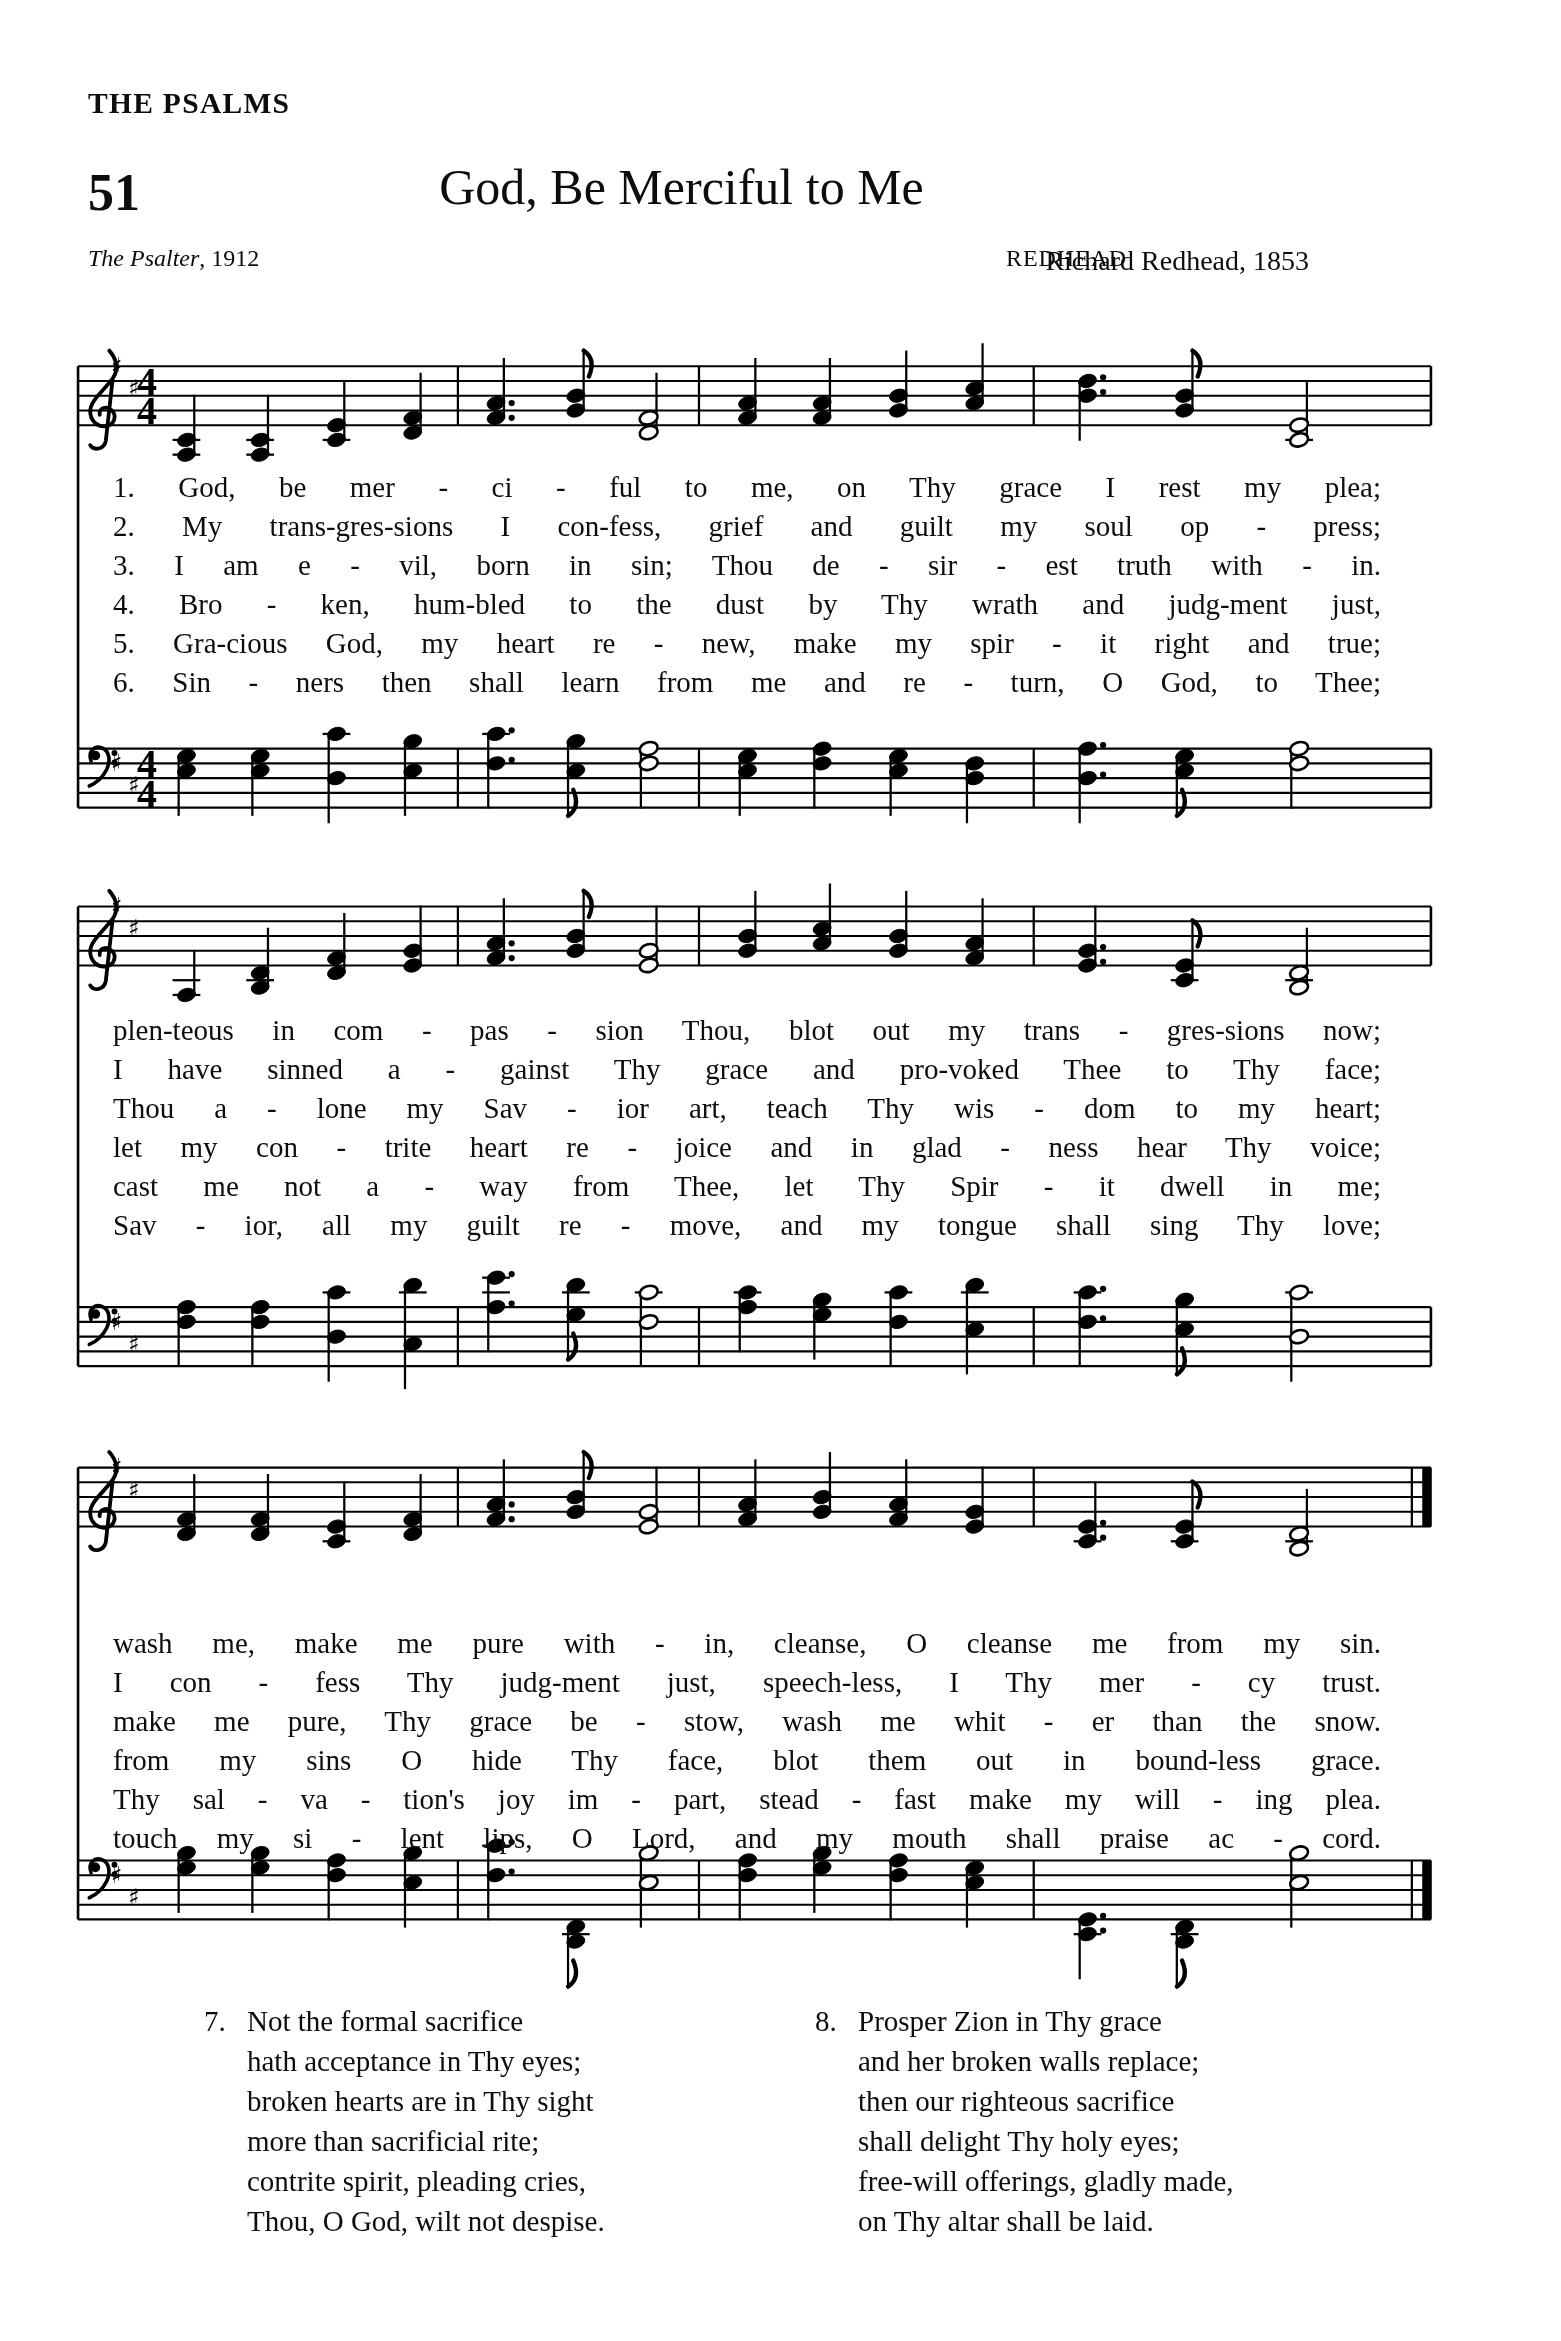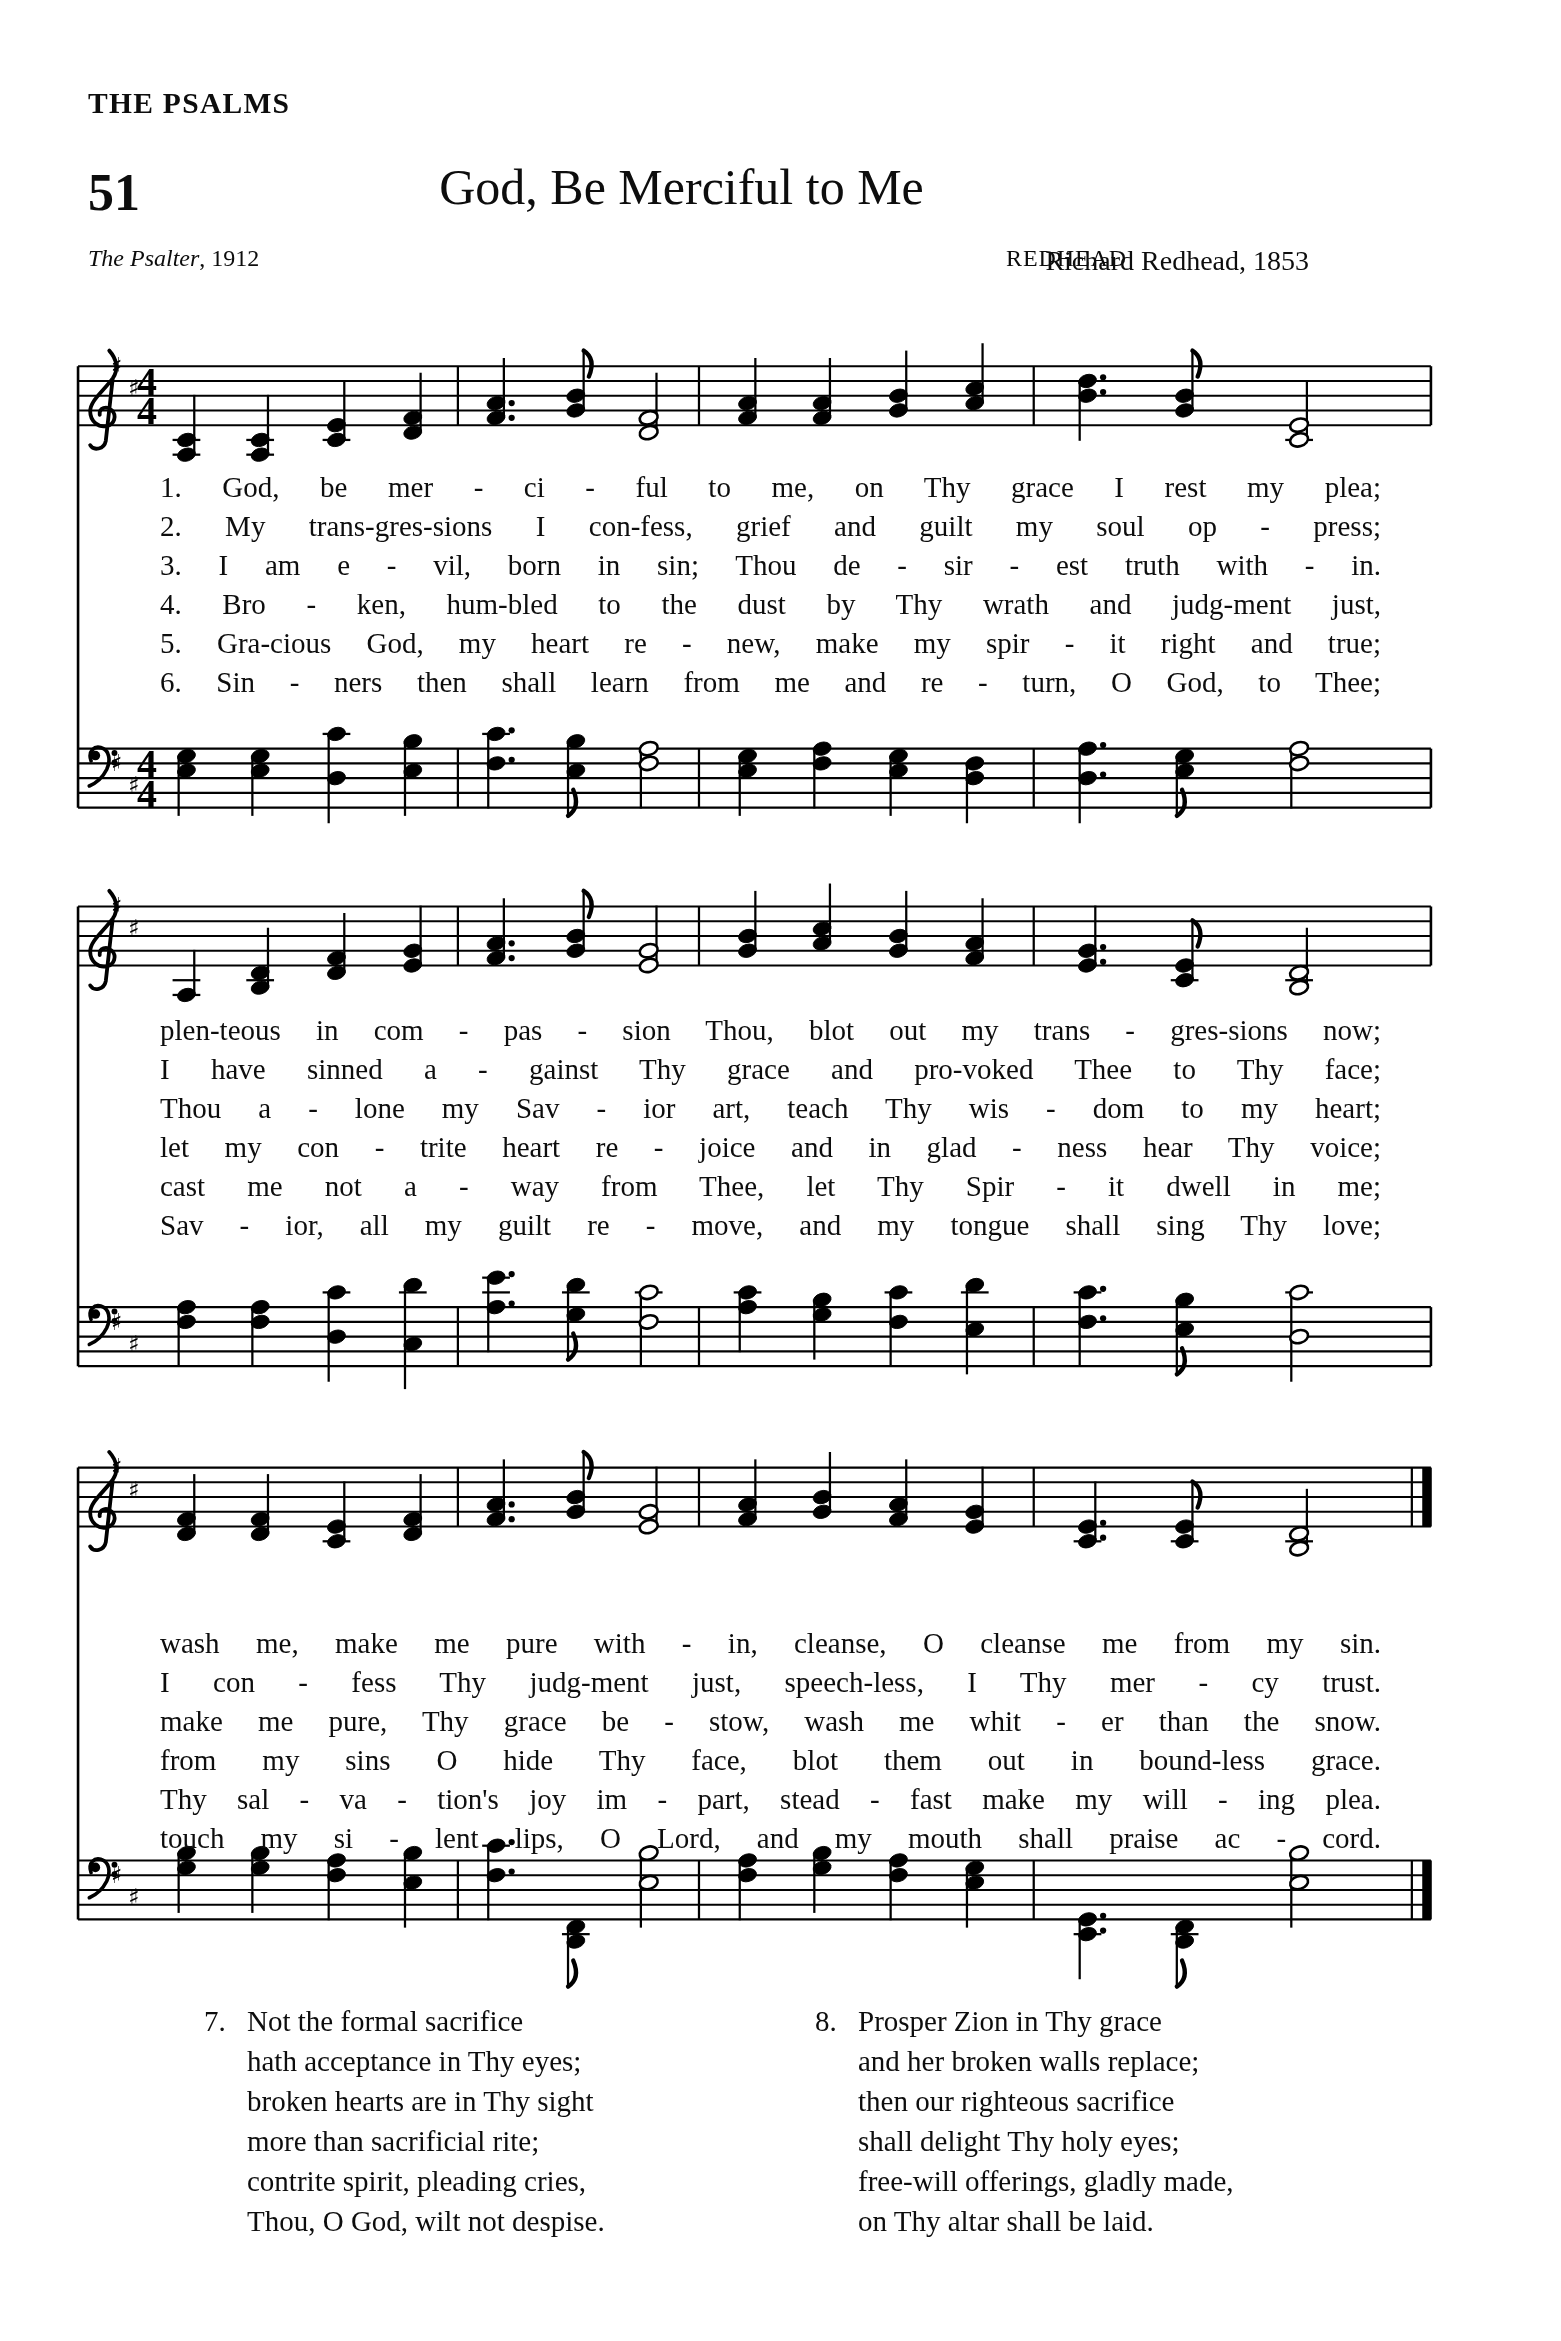--- a/index.html
+++ b/index.html
@@ -8,21 +8,21 @@
   .abs{position:absolute;}
   #section-header{left:88px;top:87px;font-size:29.5px;font-weight:bold;letter-spacing:1.3px;}
   #hymn-number{left:88px;top:163px;font-size:52px;font-weight:bold;}
   #hymn-title{left:161px;top:158px;width:1041px;text-align:center;font-size:50px;}
   #source-line{left:88px;top:245px;font-size:24px;}
   #source-line .it{font-style:italic;}
   #tune-name{left:260px;top:245px;width:867px;text-align:right;font-size:24px;letter-spacing:0.9px;}
   #composer-line{left:867px;top:245px;width:442px;text-align:right;font-size:28px;}
   #meter-line{left:260px;top:283px;width:867px;text-align:center;font-size:24px;}
   .lyrics-block{left:113px;width:1268px;font-size:29px;}
-  .lyrics-block .lyric-line{text-align:justify;text-align-last:justify;white-space:normal;margin-left:47px;}
+  .lyrics-block .lyric-line{text-align:justify;text-align-last:justify;white-space:normal;}
   #lyrics-block-1{top:468px;line-height:39px;}
   #lyrics-block-2{top:1011px;line-height:39px;}
   #lyrics-block-3{top:1624px;line-height:39px;}
   .verse{font-size:29px;line-height:40px;width:572px;}
   .verse .verse-body{padding-left:43px;}
   .verse .verse-number{position:absolute;left:0;top:0;}
   #verse-0{left:204px;top:2001px;}
   #verse-1{left:815px;top:2001px;}
   #music-svg{position:absolute;left:0;top:0;}
   svg text{font-family:"Liberation Serif",serif;}

